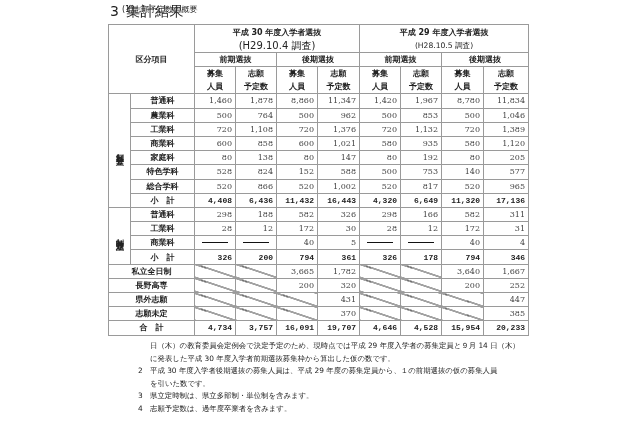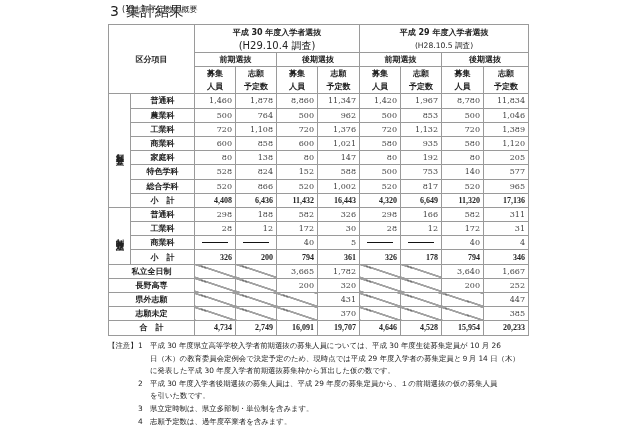--- a/index.html
+++ b/index.html
@@ -7,21 +7,21 @@
          font-family:"DejaVu Sans","Liberation Sans",sans-serif; color:#222; }
   .sec-title { position:absolute; left:110px; top:3px; font-size:14px; letter-spacing:0.5px; }
   .sec-title .num { display:inline-block; width:16px; }
   .sub-title { position:absolute; left:122px; top:4px; font-size:8px; }
   table.main { position:absolute; left:108px; top:24px; width:420px;
                border-collapse:collapse; font-size:7.8px; table-layout:fixed;
                border:1.3px solid #555; }
   table.main td { border:1px solid #9a9a9a; padding:0 3px; height:13.2px; line-height:13px;
                   white-space:nowrap; overflow:hidden; }
   .r { text-align:right; font-family:"DejaVu Serif","Liberation Serif",serif; font-size:8px; color:#444; }
-  .b { font-weight:bold; font-family:Liberation Serif, serif; color:#222; font-size:8px; }
+  .b { font-weight:bold; font-family:Liberation Mono, monospace; color:#222; font-size:8px; }
   .hdr { text-align:center; font-weight:bold; font-size:8px; line-height:12px;margin-left:28px; }
   .vert { writing-mode:vertical-rl; text-orientation:upright; font-weight:bold; font-size:8px; letter-spacing:-1px; text-align:center; }
   .cat { text-align:center; font-weight:bold; font-size:8px; }
   .thick-top td { border-top:1.5px solid #333; }
   .dash { display:block; height:1px; background:#111; margin:0 4px; }
   td.diag { background:
       linear-gradient(to bottom left, transparent calc(50% - 0.6px), #444 calc(50% - 0.6px), #444 calc(50% + 0.4px), transparent calc(50% + 0.4px)); }
   .notes { position:absolute; left:108px; top:340px; width:440px; font-size:7.4px; line-height:12.6px; }
   .note-row { display:flex; }
   .note-head { width:30px; flex:none; }
@@ -264,37 +264,32 @@
         <td class="r diag"></td>
         <td class="r diag"></td>
         <td class="r diag"></td>
         <td class="r">385</td>
       </tr>
     </tbody>
   <tbody id="total-row">
       <tr class="thick-top">
         <td class="cat" colspan="2">合　計</td>
         <td class="r b">4,734</td>
-        <td class="r b">2,749</td>
+        <td class="r b">3,757</td>
         <td class="r b">16,091</td>
         <td class="r b">19,707</td>
         <td class="r b">4,646</td>
         <td class="r b">4,528</td>
         <td class="r b">15,954</td>
         <td class="r b">20,233</td>
       </tr>
     </tbody>
 </table>
 
 <div class="notes" id="notes">
-    <div class="note-row">
-      <span class="note-head">【注意】</span>
-      <span class="note-num">1</span>
-      <span>平成 30 年度県立高等学校入学者前期選抜の募集人員については、平成 30 年度生徒募集定員が 10 月 26</span>
-    </div>
     <div class="note-row" style="padding-left: 42px;">
       <span>日（木）の教育委員会定例会で決定予定のため、現時点では平成 29 年度入学者の募集定員と９月 14 日（木）</span>
     </div>
     <div class="note-row" style="padding-left: 42px;">
       <span>に発表した平成 30 年度入学者前期選抜募集枠から算出した仮の数です。</span>
     </div>
     <div class="note-row">
       <span class="note-head"></span>
       <span class="note-num">2</span>
       <span>平成 30 年度入学者後期選抜の募集人員は、平成 29 年度の募集定員から、１の前期選抜の仮の募集人員</span>

